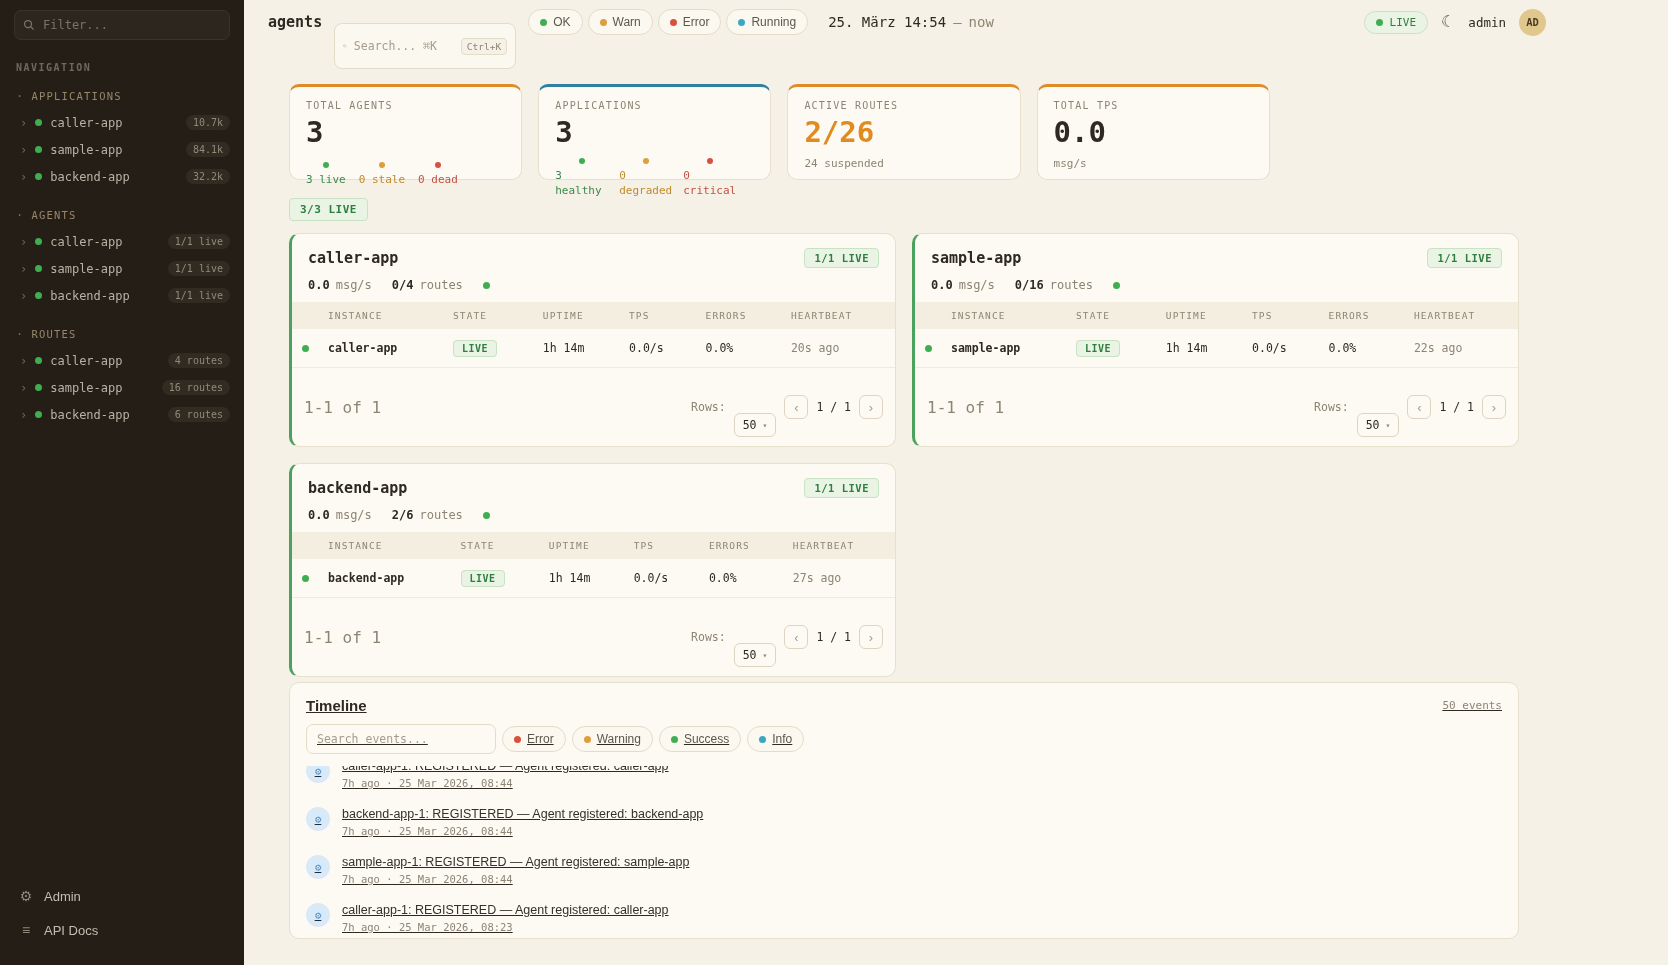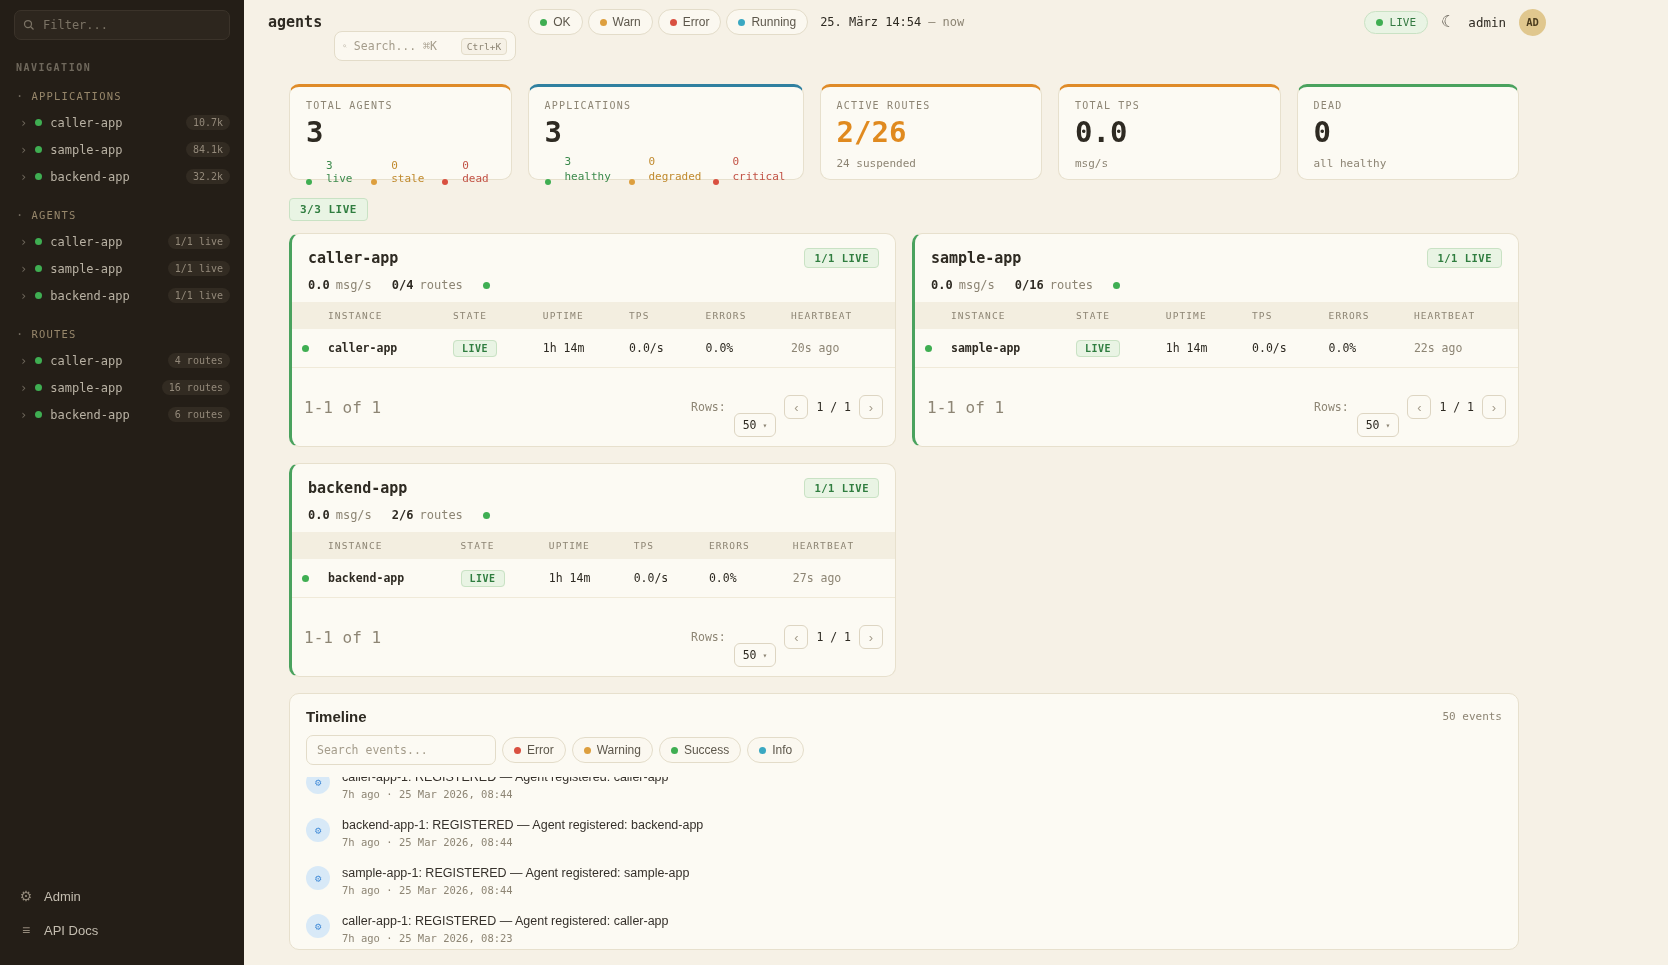--- a/index.html
+++ b/index.html
@@ -34,50 +34,50 @@
   .dot-cyan { background:#3aa8c2; }
   .nav-badge { margin-left:auto; font-size:10px; background:#322b22; color:#93897a; padding:2px 7px; border-radius:8px; white-space:nowrap; }
   .sidebar-footer { margin-top:auto; padding:10px 16px 18px; }
   .footer-item { display:flex; align-items:center; gap:10px; padding:9px 2px; font-size:13px; color:#c4bdb0; cursor:pointer; }
   .f-icon { color:#93897a; font-size:14px; width:16px; text-align:center; }
 
   
   .main { flex:1; display:flex; flex-direction:column; height:965px; overflow:hidden; }
   .header { height:44px; flex-shrink:0; display:flex; align-items:center; gap:12px; padding:0 122px 0 24px; }
   .page-title { font-size:15px; font-weight:bold; color:#2e2a22; }
-  .searchbox { display:flex; align-items:center; gap:7px; background:#fbf8f0; border:1px solid #e3dcc9; border-radius:8px; padding:0 8px; height:30px; width:182px;margin-top:48px; }
+  .searchbox { display:flex; align-items:center; gap:7px; background:#fbf8f0; border:1px solid #e3dcc9; border-radius:8px; padding:0 8px; height:46px; width:182px;margin-top:48px; }
   .searchbox input { border:none; background:transparent; outline:none; font-family:inherit; font-size:11.5px; color:#5d574b; width:100px; }
   .searchbox input::placeholder { color:#a59d8c; }
   .kbd { border:1px solid #e3dcc9; border-radius:4px; font-size:9.5px; color:#8d8574; padding:2px 5px; background:#f6f1e6; }
   .pills { display:flex; gap:5px; }
   .pill { display:inline-flex; align-items:center; gap:6px; background:#fbf8f0; border:1px solid #e3dcc9; border-radius:999px; padding:5px 11px; font-size:12px; color:#5d574b; cursor:pointer; font-family:"Liberation Sans","DejaVu Sans",sans-serif; }
   .segmented { display:flex; align-items:center; background:#ece6d5; border:1px solid #e3dcc9; border-radius:10px; padding:3px; margin-left:8px; }
   .seg { border:none; background:transparent; font-family:inherit; font-size:12px; color:#6b6457; padding:5px 11px; border-radius:7px; cursor:pointer; }
   .seg.active { background:#fdfcf7; border:1px solid #ddd5c2; color:#2e2a22; font-weight:bold; box-shadow:0 1px 2px rgba(0,0,0,0.06); }
-  .datetime { display:flex; gap:7px; font-size:12px; margin-left:0; white-space:nowrap; }
+  .datetime { display:flex; gap:7px; font-size:14px; margin-left:8px; white-space:nowrap; }
   .header-right { margin-left:auto; display:flex; align-items:center; gap:13px; }
   .live-pill { display:inline-flex; align-items:center; gap:7px; background:#e9f4e4; border:1px solid #c9e2c4; border-radius:999px; padding:4px 11px; font-size:11px; color:#357a42; }
   .moon-btn { border:none; background:transparent; font-size:16px; color:#4b463c; cursor:pointer; line-height:1; }
   .user { font-size:12.5px; color:#2e2a22; }
   .avatar { width:27px; height:27px; border-radius:50%; background:#e0c78e; color:#4b3c1e; font-size:10.5px; font-weight:bold; display:flex; align-items:center; justify-content:center; cursor:pointer; }
 
   
   .content { flex:1; overflow:hidden; padding:40px 0 0 45px; }
   .inner { width:1230px; }
   .stats-row { display:grid; grid-template-columns:repeat(5,1fr); gap:16px; }
   .stat-card { background:#fcfaf3; border:1px solid #e7e0cd; border-radius:10px; padding:13px 16px; height:96px; }
   .accent-orange { border-top:3px solid #df8b28; }
   .accent-teal { border-top:3px solid #3080a0; }
   .accent-green { border-top:3px solid #4aa25e; }
   .stat-label { font-size:10px; letter-spacing:1.2px; color:#8d8574; }
   .stat-value { font-size:29px; font-weight:bold; margin-top:7px; line-height:1; }
   .stat-value.orange { color:#e08a1f; }
   .stat-sub { font-size:11px; color:#8d8574; margin-top:10px; }
   .stat-meta { display:flex; gap:13px; margin-top:12px; font-size:11px; }
-  .meta-item { display:inline-flex; align-items:flex-end; gap:14px; }
+  .meta-item { display:inline-flex; align-items:center; gap:5px;flex-direction:column; }
   .meta-item .dot { margin-top:3px; width:6px; height:6px; }
   .meta-green { color:#3c8a4c; }
   .meta-amber { color:#c08a2e; }
   .meta-red { color:#c25245; }
   .stat-meta.narrow { margin-top:8px; gap:10px; }
   .stat-meta.narrow .meta-item span:last-child { width:54px; white-space:normal; line-height:1.35; }
 
   .live-summary { display:inline-flex; align-items:center; margin:18px 0 12px; background:#e9f4e4; border:1px solid #c9e2c4; border-radius:4px; padding:4px 10px; font-size:11px; color:#2f7d3f; font-weight:bold; letter-spacing:0.5px; }
 
   
@@ -95,21 +95,21 @@
   td.inst { font-weight:bold; }
   .live-badge.small { padding:2px 8px; font-size:10px; }
   .card-footer { display:flex; align-items:center; justify-content:space-between; padding:9px 12px; }
   .card-footer .range { font-size:16px; color:#8d8574; }
   .pager { display:flex; align-items:center; gap:8px; font-size:11.5px; }
   .rows-select { display:inline-flex; align-items:center; gap:6px; border:1px solid #ddd5c2; border-radius:6px; padding:4px 8px; background:#fcfaf3; cursor:pointer; font-size:11.5px;margin-top:36px; }
   .rows-select .caret { color:#8d8574; font-size:8px; }
   .pg-btn { width:24px; height:24px; border:1px solid #ddd5c2; border-radius:6px; background:transparent; color:#a59d8c; cursor:pointer; font-size:13px; line-height:1; }
 
   
-  .timeline-card { width:1230px; margin-top:16px; background:#fcfaf3; border:1px solid #e7e0cd; border-radius:10px; overflow:hidden; }
+  .timeline-card { width:1230px; margin-top:5px; background:#fcfaf3; border:1px solid #e7e0cd; border-radius:10px; overflow:hidden;text-decoration:underline; }
   .timeline-top { display:flex; align-items:center; justify-content:space-between; padding:14px 16px 10px; }
   .timeline-title { font-size:15px; font-weight:bold; font-family:"Liberation Sans","DejaVu Sans",sans-serif; }
   .timeline-count { font-size:11px; color:#8d8574; }
   .timeline-toolbar { display:flex; align-items:center; gap:6px; padding:0 16px 12px; }
   .timeline-search { width:190px; height:30px; border:1px solid #e3dcc9; border-radius:7px; background:#fcfaf3; padding:0 10px; font-family:inherit; font-size:11.5px; color:#5d574b; outline:none; }
   .timeline-search::placeholder { color:#a59d8c; }
   .events { height:172px; overflow:hidden; padding:0 16px; }
   .event { display:flex; gap:12px; padding:9px 0; cursor:pointer; }
   .event.clipped { margin-top:-16px; }
   .event-icon { width:24px; height:24px; border-radius:50%; background:#d8e9f7; color:#4a90d9; font-size:11px; display:flex; align-items:center; justify-content:center; flex-shrink:0; }
@@ -315,25 +315,20 @@
           <div class="stat-value orange">2/26</div>
           <div class="stat-sub">24 suspended</div>
         </div>
 
         <div class="stat-card accent-orange">
           <div class="stat-label">TOTAL TPS</div>
           <div class="stat-value">0.0</div>
           <div class="stat-sub">msg/s</div>
         </div>
 
-        <div class="stat-card accent-green">
-          <div class="stat-label">DEAD</div>
-          <div class="stat-value">0</div>
-          <div class="stat-sub">all healthy</div>
-        </div>
       </div>
 
       <div><span class="live-summary">3/3 LIVE</span></div>
 
       <div class="apps-grid">
 
         <section class="app-card">
           <div class="app-card-top">
             <span class="app-name">caller-app</span>
             <span class="live-badge">1/1 LIVE</span>

